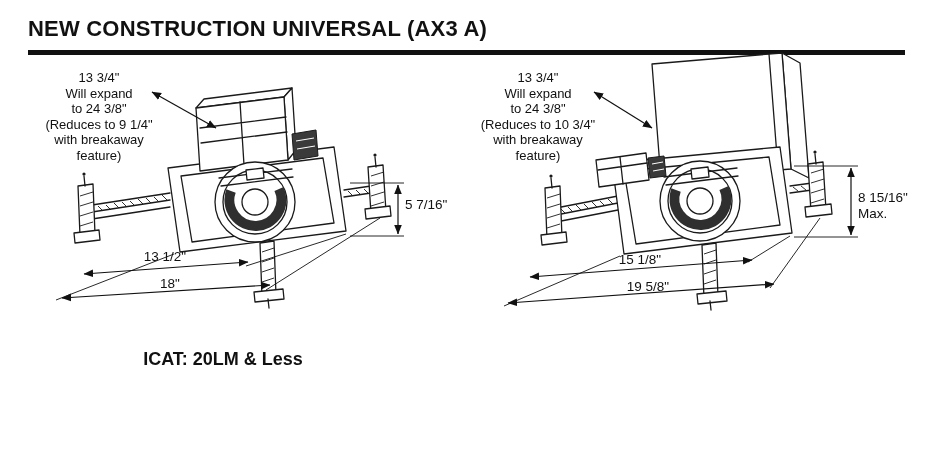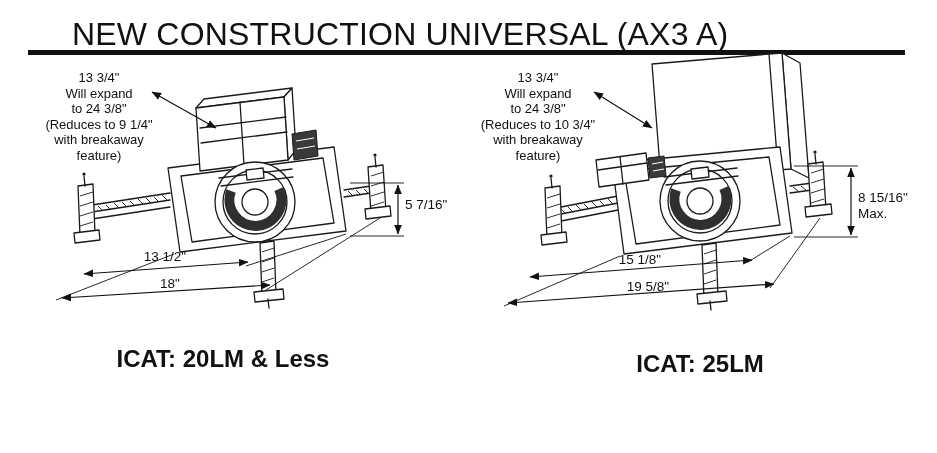--- a/index.html
+++ b/index.html
@@ -1,23 +1,23 @@
 <!DOCTYPE html>
 <html><head>
 <meta charset="utf-8">
 <style>
   html,body{margin:0;padding:0;background:#fff;}
   .stage{position:relative;width:937px;height:453px;background:#fff;overflow:hidden;
          font-family:"Liberation Sans",sans-serif;color:#111;}
-  .title{position:absolute;left:28px;top:16px;font-size:32px;font-weight:400;letter-spacing:.2px;margin-left:44px;}
+  .title{position:absolute;left:28px;top:16px;font-size:22px;font-weight:700;letter-spacing:.2px;}
   .rule{position:absolute;left:28px;top:50px;width:877px;height:5px;background:#111;}
   .lbl{position:absolute;font-size:13.5px;line-height:16px;color:#111;}
   .center{text-align:center;}
   .note{width:158px;text-align:center;font-size:13px;line-height:15.5px;}
-  .caption{position:absolute;font-weight:700;font-size:24px;line-height:24px;text-align:center;}
+  .caption{position:absolute;font-weight:700;font-size:18px;line-height:24px;text-align:center;}
   svg{position:absolute;left:0;top:0;}
   .ln{stroke:#1a1a1a;stroke-width:1.3;fill:none;stroke-linecap:round;stroke-linejoin:round;}
   .fw{fill:#fff;}
   .hatch{stroke:#1a1a1a;stroke-width:.9;fill:none;}
   .dim{stroke:#111;stroke-width:1.2;fill:none;}
   .ext{stroke:#111;stroke-width:.9;fill:none;}
   .dk{fill:#3a3a3a;stroke:#1a1a1a;stroke-width:1;}
   .arc{stroke:#2f2f2f;stroke-width:10;fill:none;}
   .wst{stroke:#fff;stroke-width:1;fill:none;}
 </style>
@@ -201,17 +201,14 @@
     <div>(Reduces to 10 3/4"</div>
     <div>with breakaway</div>
     <div>feature)</div>
   </div>
   <div class="lbl" style="left:858px;top:190px;">
     <div>8 15/16"</div>
     <div>Max.</div>
   </div>
   <div class="lbl center" style="left:595px;top:252px;width:90px;">15 1/8"</div>
   <div class="lbl center" style="left:603px;top:279px;width:90px;">19 5/8"</div>
-  <div class="caption" style="left:560px;top:352px;width:280px;">
-    <div>ICAT: 25LM</div>
-  </div>
 
 </div>
 
 </body></html>

